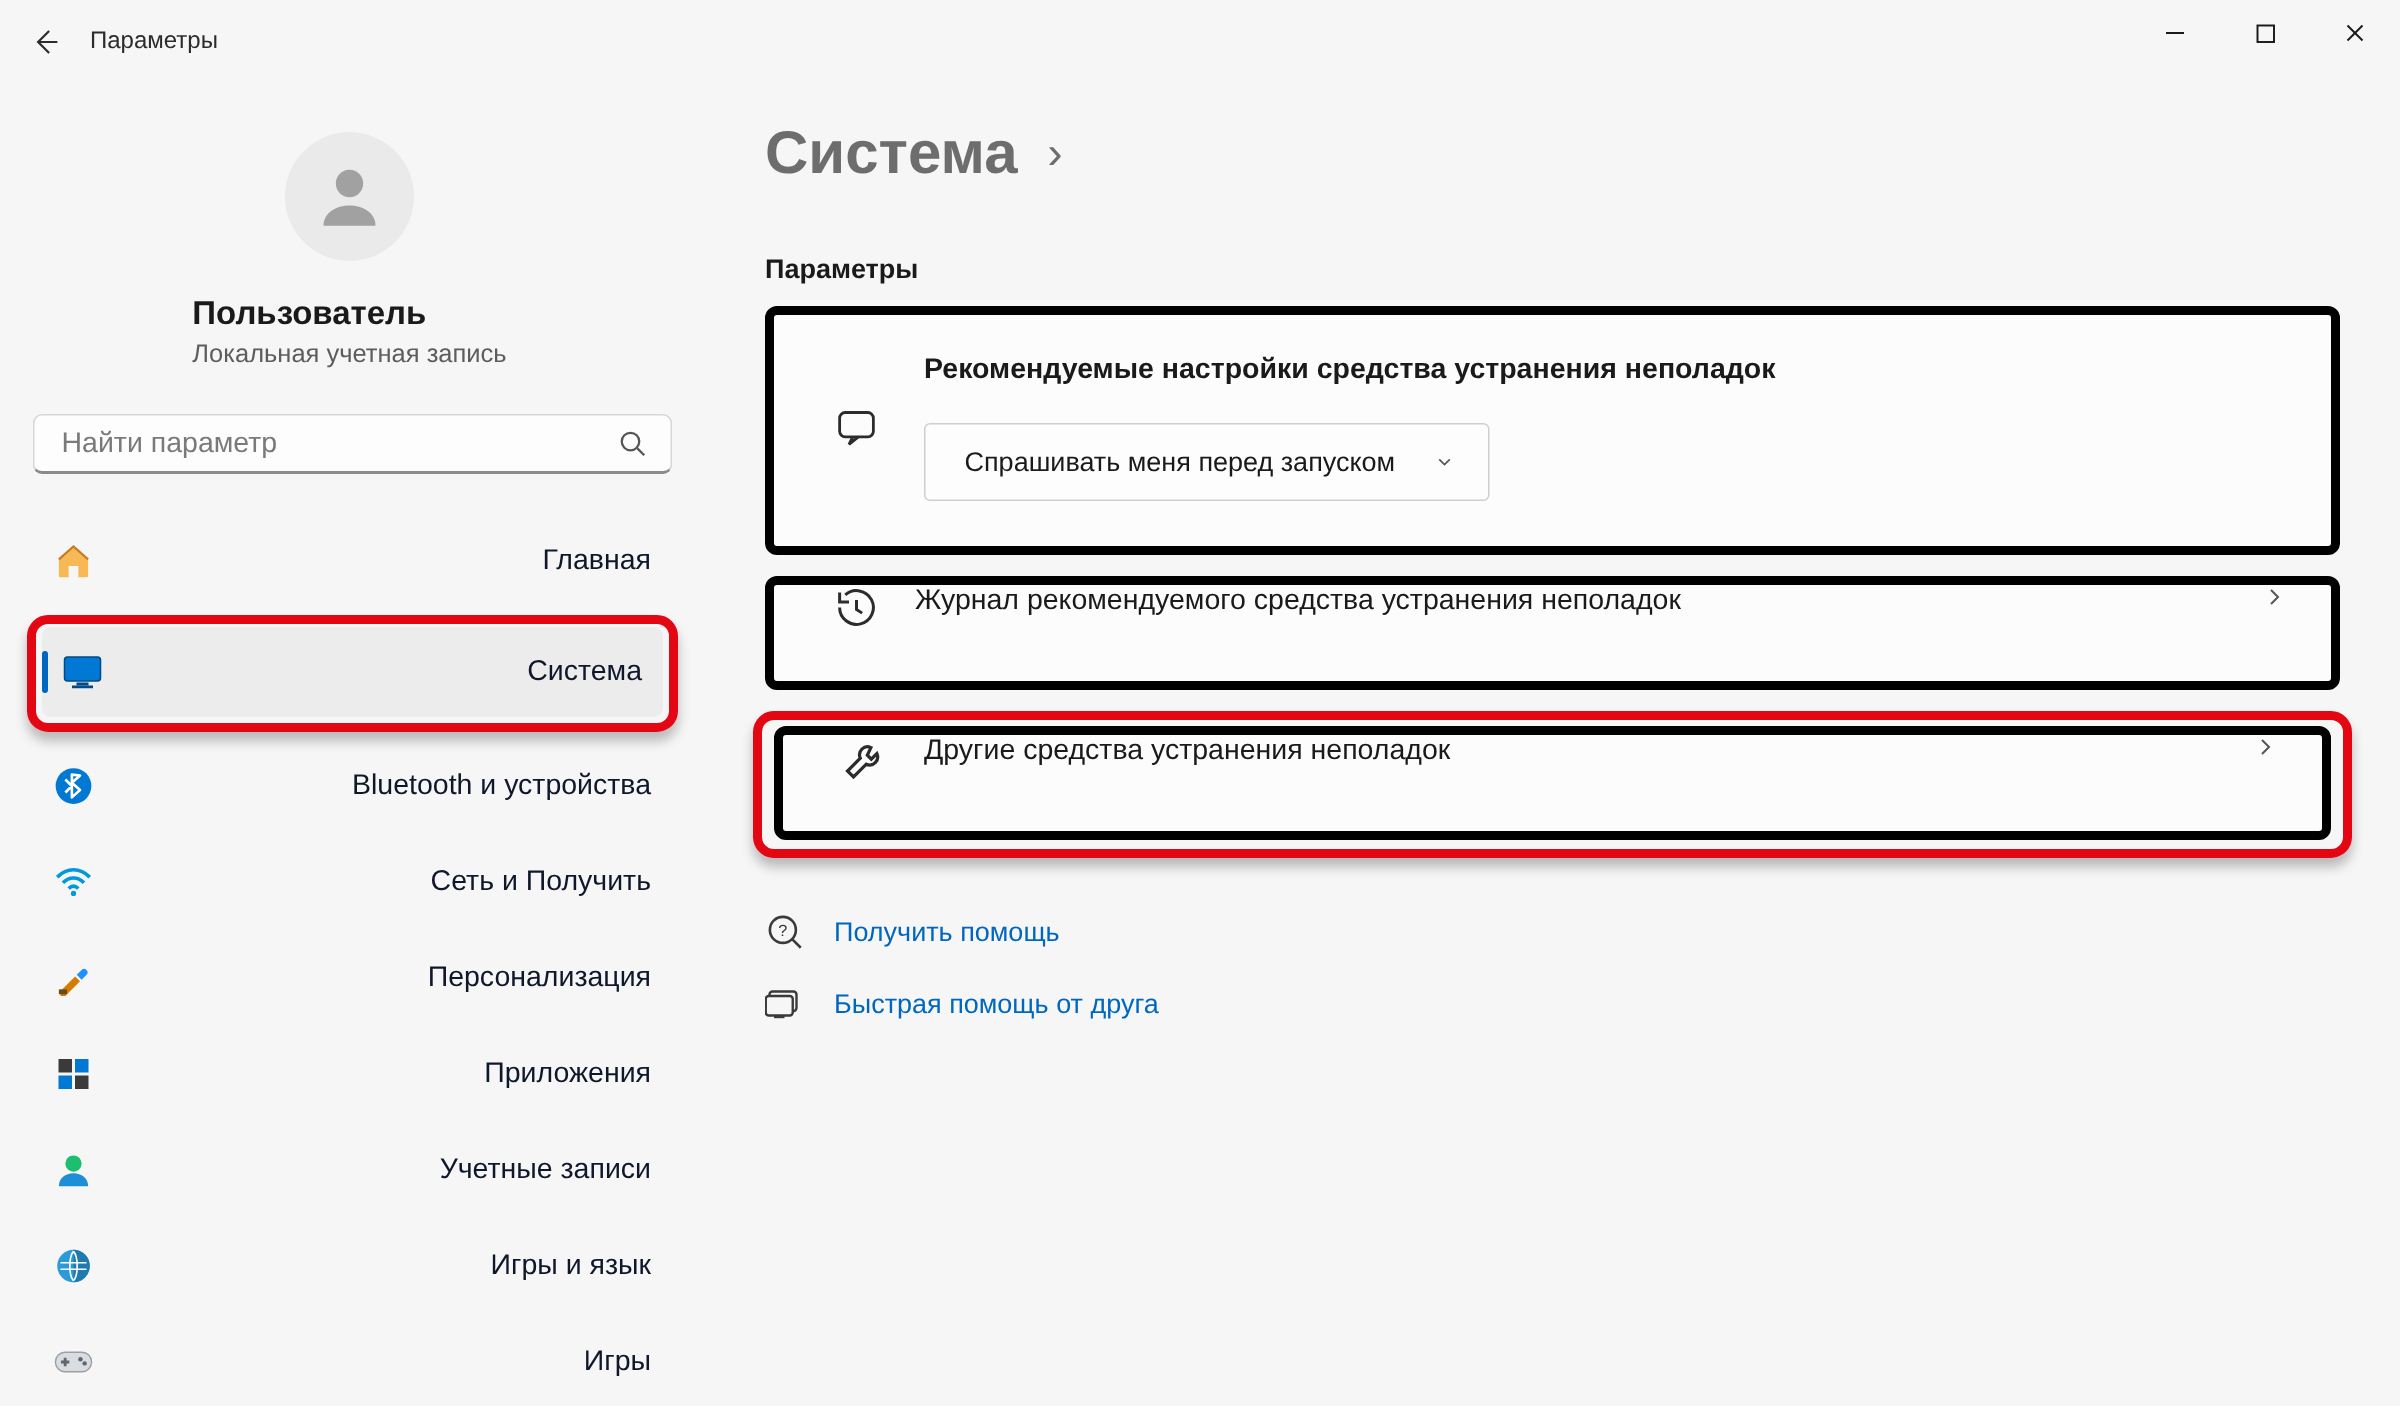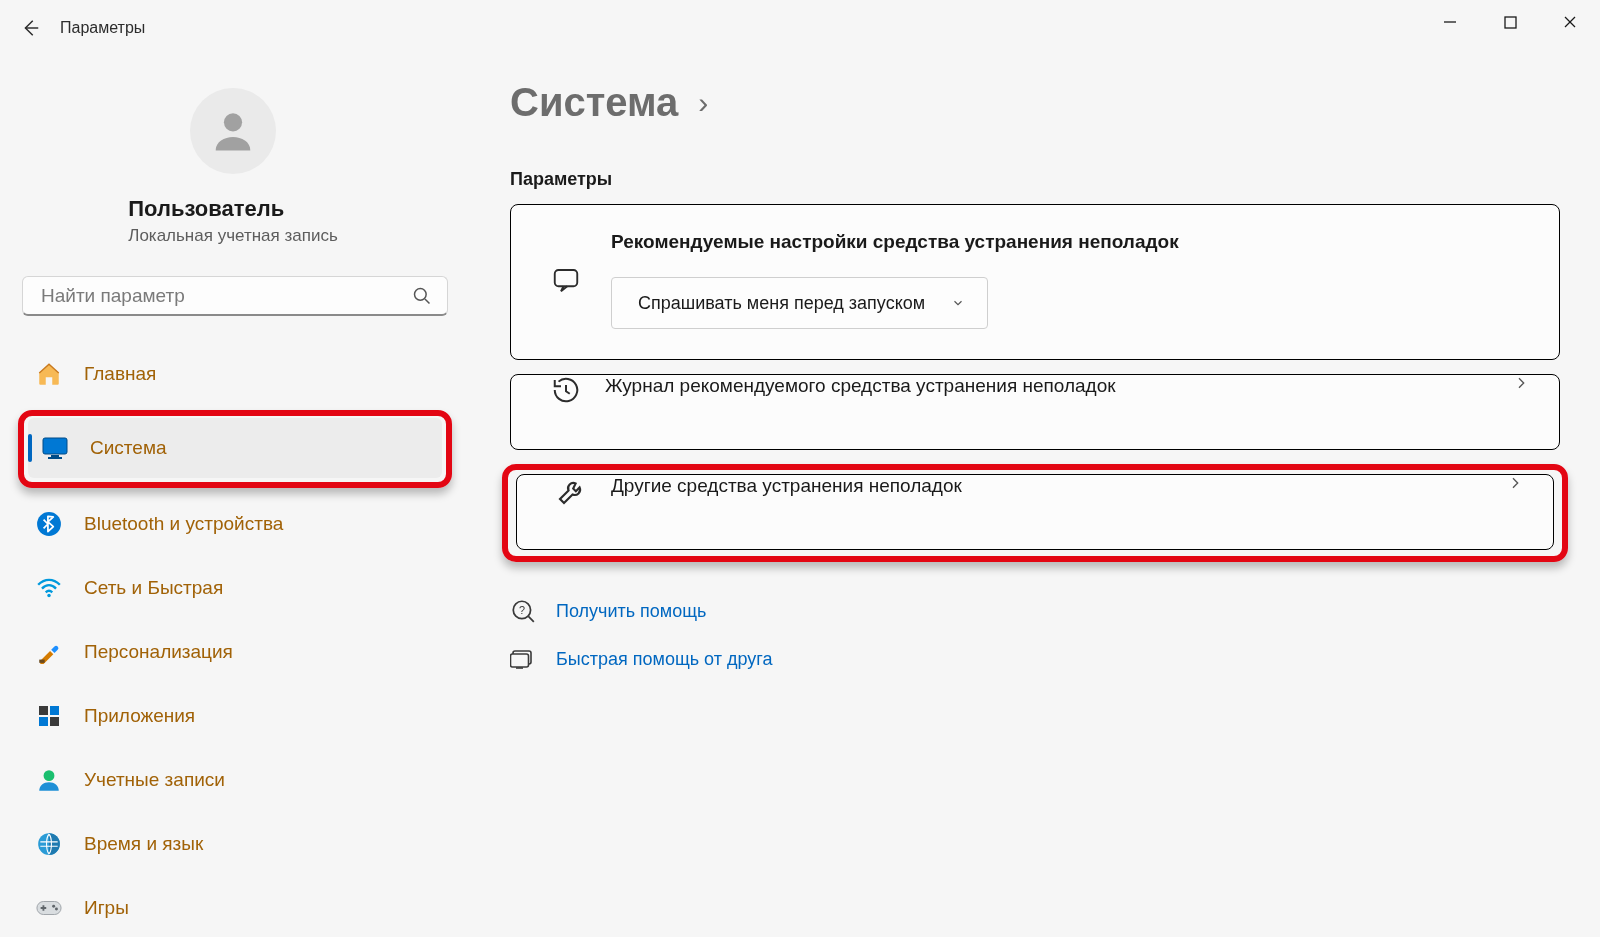--- a/index.html
+++ b/index.html
@@ -97,23 +97,24 @@
 
   
   .nav { display: flex; flex-direction: column; gap: 4px; }
   .nav-item {
     display: flex; align-items: center;
     height: 60px;
     border-radius: 6px;
     padding: 0 14px;
     cursor: pointer;
     font-size: 19px;
-    color: #a16207;
+    color: #0f172a;
     gap: 22px;
     position: relative;
+    justify-content: space-between;
   }
   .nav-item.selected { background: #ececec; }
   .nav-item.selected::before {
     content: ""; position: absolute; left: 0; top: 16px; bottom: 16px;
     width: 4px; background: #0067c0; border-radius: 2px;
   }
   .nav-icon { width: 26px; height: 26px; display: flex; align-items: center; justify-content: center; }
 
   
   .highlight-frame {
@@ -140,21 +141,21 @@
   }
   .breadcrumb .root { color: #6d6d6d; font-weight: 600; cursor: pointer; }
   .breadcrumb .sep  { color: #6d6d6d; font-weight: 400; font-size: 30px; }
 
   
   .section-title { font-size: 18px; font-weight: 600; margin-bottom: 14px; }
 
   
   .card {
     background: #fcfcfc;
-    border: 1px solid #000000;
+    border: 6px solid #000000;
     border-radius: 8px;
     padding: 0;
     margin-bottom: 14px;
   }
   .card.big { padding: 26px 30px 30px 30px; }
   .card.row {
     height: 76px;
     display: flex; align-items: flex-start;
     padding: 0 30px;
     cursor: pointer;
@@ -297,21 +298,21 @@
 
       <div class="nav-item">
         <span class="nav-icon">
           <svg width="26" height="26" viewBox="0 0 24 24" fill="none">
               <path d="M2 9c6-6 14-6 20 0" stroke="#0099dd" stroke-width="2.2"></path>
               <path d="M5.5 12.5c4-4 9-4 13 0" stroke="#0099dd" stroke-width="2.2"></path>
               <path d="M9 16c2-2 4-2 6 0" stroke="#0099dd" stroke-width="2.2"></path>
               <circle cx="12" cy="19" r="1.6" fill="#0099dd"></circle>
             </svg>
         </span>
-        <span>Сеть и Быстрая</span>
+        <span>Сеть и Получить</span>
       </div>
 
       <div class="nav-item">
         <span class="nav-icon">
           <svg width="26" height="26" viewBox="0 0 24 24">
               <path d="M4 20l9-9 3 3-9 9H4z" fill="#d47b00"></path>
               <path d="M14 10l3-3a2 2 0 0 1 3 3l-3 3z" fill="#1e90ff"></path>
               <rect x="3" y="19" width="5" height="3" fill="#6b4a1d"></rect>
             </svg>
         </span>
@@ -341,21 +342,21 @@
       </div>
 
       <div class="nav-item">
         <span class="nav-icon">
           <svg width="26" height="26" viewBox="0 0 24 24">
               <circle cx="12" cy="12" r="10" fill="#2a9bd6"></circle>
               <path d="M12 2a10 10 0 0 1 0 20" fill="#1f7ab0"></path>
               <path d="M4 10h16M4 14h16M12 3c-3 3-3 15 0 18M12 3c3 3 3 15 0 18" stroke="#fff" stroke-width="1" fill="none"></path>
             </svg>
         </span>
-        <span>Время и язык</span>
+        <span>Игры и язык</span>
       </div>
 
       <div class="nav-item">
         <span class="nav-icon">
           <svg width="28" height="20" viewBox="0 0 28 20">
               <rect x="1" y="3" width="26" height="14" rx="7" fill="#d9dde0" stroke="#9aa0a5"></rect>
               <circle cx="19" cy="8" r="1.6" fill="#60666b"></circle>
               <circle cx="22" cy="11" r="1.6" fill="#60666b"></circle>
               <path d="M8 7v6M5 10h6" stroke="#60666b" stroke-width="2"></path>
             </svg>

